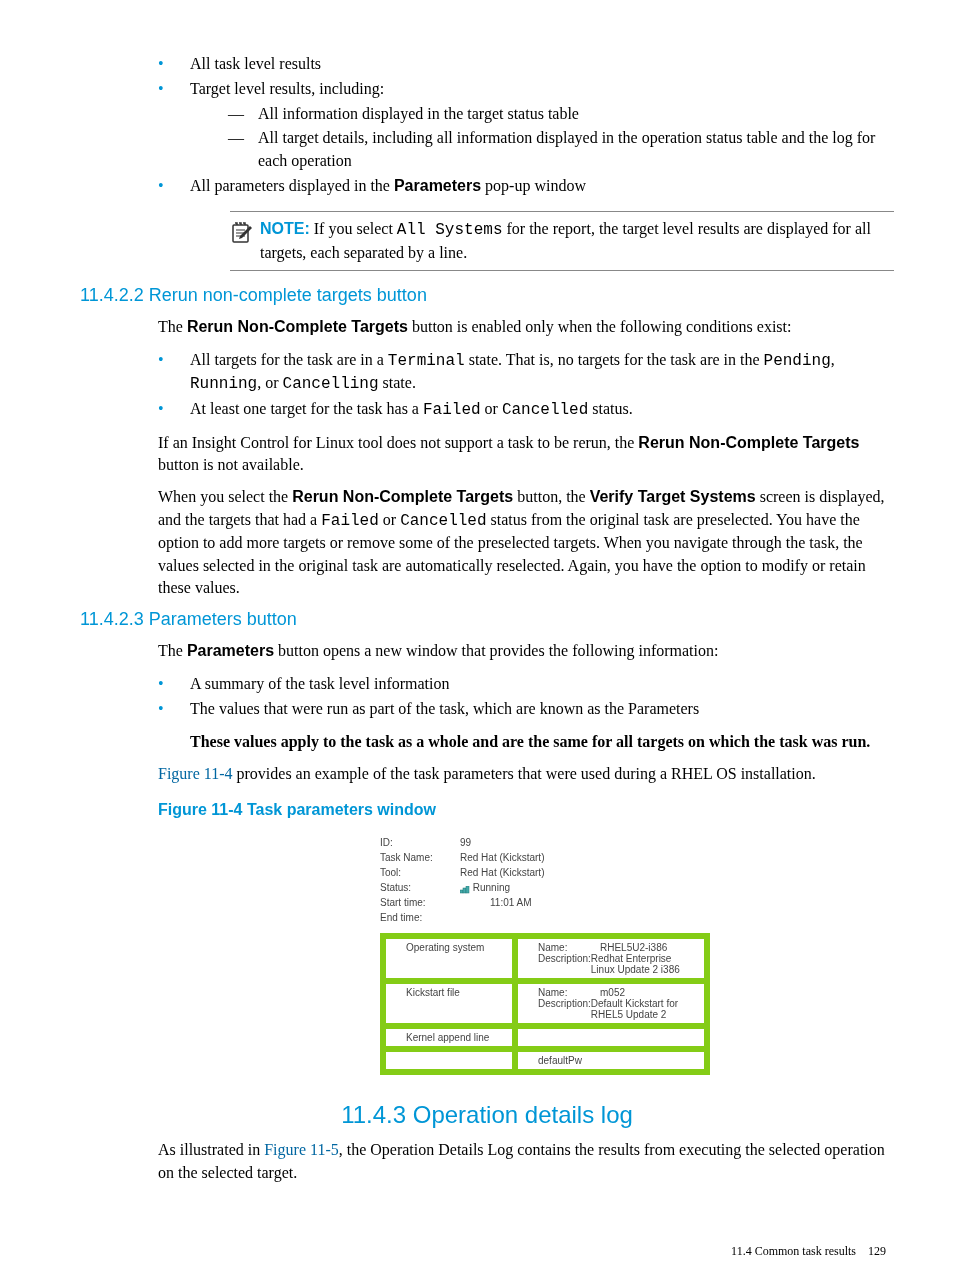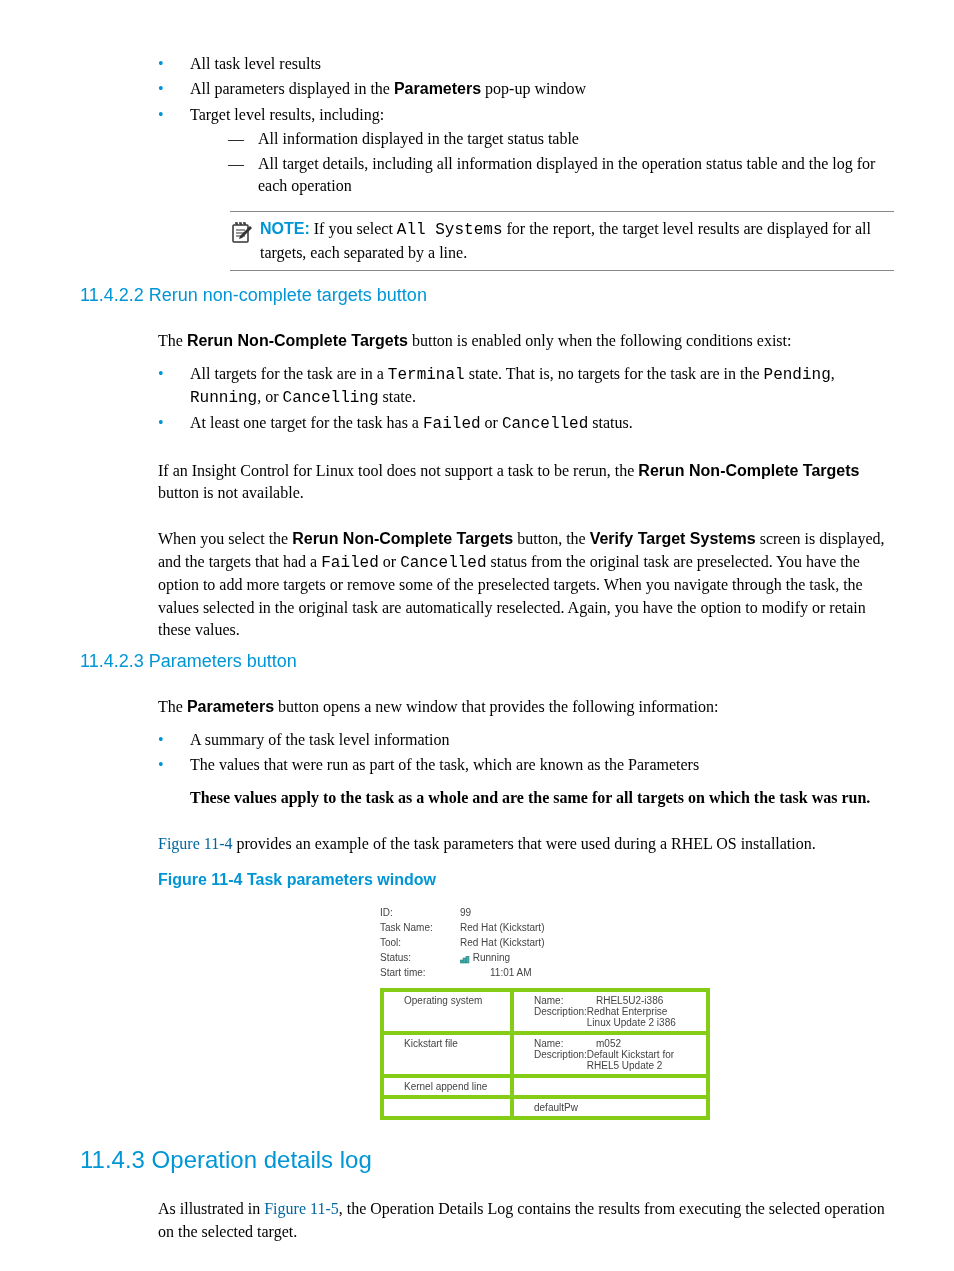--- a/index.html
+++ b/index.html
@@ -84,23 +84,24 @@
     font-size: 18px;
     font-weight: normal;
     margin: 4px 0 10px 0;
   }
   .h2 {
     font-family: Arial, Helvetica, sans-serif;
     color: #0096d6;
     font-size: 24px;
     font-weight: normal;
     margin: 26px 0 10px 0;
+    text-align: center;
   }
   .body-para {
-    margin: 24px 0 10px 78px;
+    margin: 10px 0 10px 78px;
     font-size: 16px;
     line-height: 1.4;
   }
   .body-para-inner {
     margin: 6px 0 10px 110px;
     font-size: 16px;
     line-height: 1.4;
     font-weight: bold;
   }
   .link { color: #0066a1; }
@@ -133,21 +134,21 @@
     display: inline-block;
     width: 10px; height: 8px;
     vertical-align: middle;
   }
   .fig-table {
     width: 100%;
     border-collapse: collapse;
     border: 1px solid #999;
   }
   .fig-table td {
-    border: 4px solid #84cc16;
+    border: 6px solid #84cc16;
     padding: 3px 20px;
     vertical-align: top;
   }
   .fig-table td.left { width: 86px; white-space: nowrap; }
   .fig-sub-row { display:flex; }
   .fig-sub-row .sk { width:62px; }
 
   .footer {
     margin-top: 60px;
     text-align: right;
@@ -155,29 +156,29 @@
     padding-right: 8px;
   }
 </style>
 </head>
 <body>
 
 <div class="page">
 
   <ul class="bullets">
     <li><span>All task level results</span></li>
-    <li>
-      <span>All parameters displayed in the </span><span class="sans-bold">Parameters</span><span> pop-up window</span>
-    </li>
     <li>
       <span>Target level results, including:</span>
       <ul class="dashes">
         <li><span>All information displayed in the target status table</span></li>
         <li><span>All target details, including all information displayed in the operation status table and the log for each operation</span></li>
       </ul>
+    </li>
+    <li>
+      <span>All parameters displayed in the </span><span class="sans-bold">Parameters</span><span> pop-up window</span>
     </li>
   </ul>
 
   <div class="note-block">
     <div class="note-icon">
       <svg width="26" height="26" viewBox="0 0 26 26">
         <rect x="3" y="5" width="15" height="17" rx="1" fill="none" stroke="#333" stroke-width="1.5"></rect>
         <path d="M5 3 h2 v2 M9 3 h2 v2 M13 3 h2 v2" fill="none" stroke="#333" stroke-width="1.5"></path>
         <line x1="6" y1="10" x2="15" y2="10" stroke="#333" stroke-width="1"></line>
         <line x1="6" y1="13" x2="15" y2="13" stroke="#333" stroke-width="1"></line>
@@ -253,20 +254,24 @@
               <rect x="0" y="4" width="3" height="3" fill="#4aa" stroke="#277" stroke-width="0.5"></rect>
               <rect x="3" y="2" width="3" height="5" fill="#4aa" stroke="#277" stroke-width="0.5"></rect>
               <rect x="6" y="0" width="3" height="7" fill="#4aa" stroke="#277" stroke-width="0.5"></rect>
             </svg>
           </span><span> Running</span>
         </span>
       </div>
       <div class="fig-info-row">
           <span class="k">Start time:</span>
           <span class="v" style="padding-left:30px">11:01 AM</span>
+        </div>
+      <div class="fig-info-row">
+          <span class="k">End time:</span>
+          <span class="v"></span>
         </div>
     </div>
 
     <table class="fig-table">
       <tbody>
           <tr>
         <td class="left">Operating system</td>
         <td>
           <div class="fig-sub-row">
                 <span class="sk">Name:</span>

